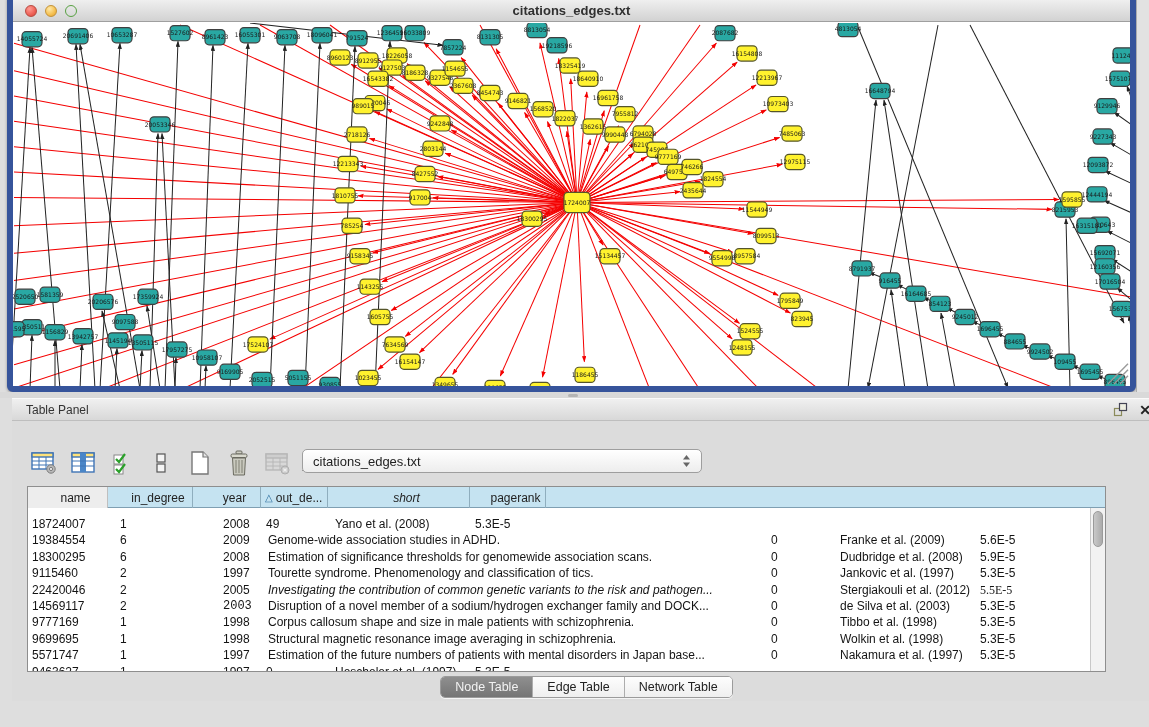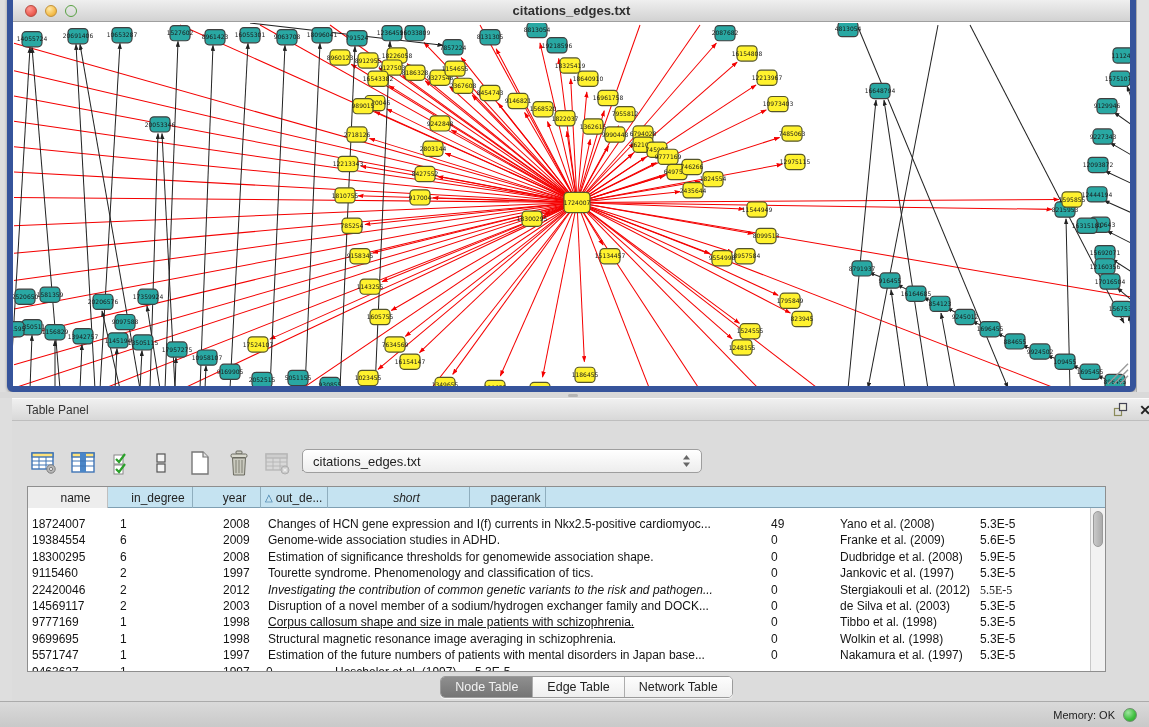--- a/index.html
+++ b/index.html
@@ -615,75 +615,74 @@
           </div>
           <div class="th" style="width: 76px;">
             <span>pagerank</span>
           </div>
         </div>
       <div class="tbody">
           <div class="tr">
             <div class="td" style="width: 80px; padding-left: 4px;">18724007</div>
             <div class="td" style="width: 85px; padding-left: 12px;">1</div>
             <div class="td" style="width: 68px; padding-left: 30px;">2008</div>
-            <div class="td" style="width: 505px; padding-left: 7px;">Changes of HCN gene expression and I(f) currents in Nkx2.5-positive cardiomyoc...</div>
             <div class="td" style="width: 67px; padding-left: 5px;">49</div>
             <div class="td" style="width: 142px; padding-left: 7px;">Yano et al. (2008)</div>
             <div class="td" style="width: 76px; padding-left: 5px;">5.3E-5</div>
           </div>
           <div class="tr">
             <div class="td" style="width: 80px; padding-left: 4px;">19384554</div>
             <div class="td" style="width: 85px; padding-left: 12px;">6</div>
             <div class="td" style="width: 68px; padding-left: 30px;">2009</div>
             <div class="td" style="width: 505px; padding-left: 7px;">Genome-wide association studies in ADHD.</div>
             <div class="td" style="width: 67px; padding-left: 5px;">0</div>
             <div class="td" style="width: 142px; padding-left: 7px;">Franke et al. (2009)</div>
             <div class="td" style="width: 76px; padding-left: 5px;">5.6E-5</div>
           </div>
           <div class="tr">
             <div class="td" style="width: 80px; padding-left: 4px;">18300295</div>
             <div class="td" style="width: 85px; padding-left: 12px;">6</div>
             <div class="td" style="width: 68px; padding-left: 30px;">2008</div>
-            <div class="td" style="width: 505px; padding-left: 7px;">Estimation of significance thresholds for genomewide association shape.</div>
+            <div class="td" style="width: 505px; padding-left: 7px;">Estimation of significance thresholds for genomewide association scans.</div>
             <div class="td" style="width: 67px; padding-left: 5px;">0</div>
             <div class="td" style="width: 142px; padding-left: 7px;">Dudbridge et al. (2008)</div>
             <div class="td" style="width: 76px; padding-left: 5px;">5.9E-5</div>
           </div>
           <div class="tr">
             <div class="td" style="width: 80px; padding-left: 4px;">9115460</div>
             <div class="td" style="width: 85px; padding-left: 12px;">2</div>
             <div class="td" style="width: 68px; padding-left: 30px;">1997</div>
             <div class="td" style="width: 505px; padding-left: 7px;">Tourette syndrome. Phenomenology and classification of tics.</div>
             <div class="td" style="width: 67px; padding-left: 5px;">0</div>
             <div class="td" style="width: 142px; padding-left: 7px;">Jankovic et al. (1997)</div>
             <div class="td" style="width: 76px; padding-left: 5px;">5.3E-5</div>
           </div>
           <div class="tr">
             <div class="td" style="width: 80px; padding-left: 4px;">22420046</div>
             <div class="td" style="width: 85px; padding-left: 12px;">2</div>
-            <div class="td" style="width: 68px; padding-left: 30px;">2012</div>
+            <div class="td" style="width: 68px; padding-left: 30px;">2005</div>
             <div class="td" style="width: 505px; padding-left: 7px; font-style: italic;">Investigating the contribution of common genetic variants to the risk and pathogen...</div>
             <div class="td" style="width: 67px; padding-left: 5px;">0</div>
             <div class="td" style="width: 142px; padding-left: 7px;">Stergiakouli et al. (2012)</div>
             <div class="td" style="width: 76px; padding-left: 5px; font-family: Liberation Serif, serif;">5.5E-5</div>
           </div>
           <div class="tr">
             <div class="td" style="width: 80px; padding-left: 4px;">14569117</div>
             <div class="td" style="width: 85px; padding-left: 12px;">2</div>
-            <div class="td" style="width: 68px; padding-left: 30px;">2003</div>
+            <div class="td" style="width: 68px; padding-left: 30px; font-family: Liberation Mono, monospace;">2003</div>
             <div class="td" style="width: 505px; padding-left: 7px;">Disruption of a novel member of a sodium/hydrogen exchanger family and DOCK...</div>
             <div class="td" style="width: 67px; padding-left: 5px;">0</div>
             <div class="td" style="width: 142px; padding-left: 7px;">de Silva et al. (2003)</div>
             <div class="td" style="width: 76px; padding-left: 5px;">5.3E-5</div>
           </div>
           <div class="tr">
             <div class="td" style="width: 80px; padding-left: 4px;">9777169</div>
             <div class="td" style="width: 85px; padding-left: 12px;">1</div>
             <div class="td" style="width: 68px; padding-left: 30px;">1998</div>
-            <div class="td" style="width: 505px; padding-left: 7px; text-decoration: underline;">Corpus callosum shape and size in male patients with schizophrenia.</div>
+            <div class="td" style="width: 505px; padding-left: 7px;">Corpus callosum shape and size in male patients with schizophrenia.</div>
             <div class="td" style="width: 67px; padding-left: 5px;">0</div>
             <div class="td" style="width: 142px; padding-left: 7px;">Tibbo et al. (1998)</div>
             <div class="td" style="width: 76px; padding-left: 5px;">5.3E-5</div>
           </div>
           <div class="tr">
             <div class="td" style="width: 80px; padding-left: 4px;">9699695</div>
             <div class="td" style="width: 85px; padding-left: 12px;">1</div>
             <div class="td" style="width: 68px; padding-left: 30px;">1998</div>
             <div class="td" style="width: 505px; padding-left: 7px;">Structural magnetic resonance image averaging in schizophrenia.</div>
             <div class="td" style="width: 67px; padding-left: 5px;">0</div>
@@ -715,17 +714,13 @@
 
     <div class="tabs">
       <div class="segbox">
           <button class="seg active">Node Table</button>
           <button class="seg">Edge Table</button>
           <button class="seg">Network Table</button>
         </div>
     </div>
   </div>
 
-  <div class="statusbar">
-    <span class="mem">Memory: OK</span>
-    <span class="led"></span>
-  </div>
 </div>
 
 </body></html>

